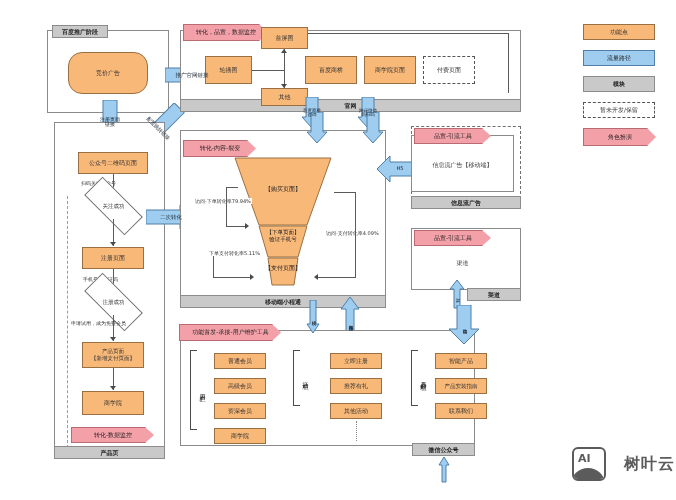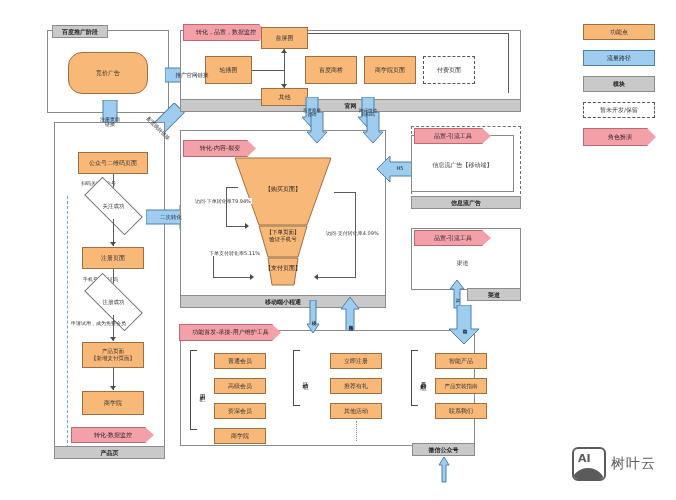--- a/index.html
+++ b/index.html
@@ -92,34 +92,34 @@
   .rrect{border-radius:14px;}
 
   
   .brk{position:absolute;border:1px solid #4a4a4a;border-right:none;}
 
   
   .vtxt{writing-mode:vertical-rl;text-orientation:upright;font-size:6px;color:#222;
         display:flex;align-items:center;justify-content:center;letter-spacing:1px;}
 
   
-  #logo{position:absolute;display:flex;align-items:center;gap:5px;}
+  #logo{position:absolute;display:flex;align-items:center;gap:18px;}
   .logo-mark{
     width:30px;height:30px;border:2.5px solid #5b5b5b;border-radius:6px;
     position:relative;overflow:hidden;background:#fff;
   }
   .logo-mark .ai{
     position:absolute;left:4px;top:3px;font-size:11px;font-weight:bold;color:#5b5b5b;
     font-family:"DejaVu Sans","Liberation Sans",sans-serif;letter-spacing:0px;
   }
   .logo-mark .hill{
     position:absolute;left:-3px;bottom:-5px;width:34px;height:16px;background:#5b5b5b;
     border-radius:50% 50% 0 0 / 100% 100% 0 0;
   }
-  .logo-txt{font-size:14px;color:#5b5b5b;font-weight:normal;letter-spacing:1px;}
+  .logo-txt{font-size:16px;color:#5b5b5b;font-weight:bold;letter-spacing:1px;}
 </style>
 </head>
 <body>
 
 <div id="stage">
 
   <div class="abs fn ctr" style="left:583px;top:24px;width:72px;height:16px;">
     <span>功能点</span>
   </div>
   <div class="abs flow ctr" style="left:583px;top:50px;width:72px;height:16px;font-size:6px;">

